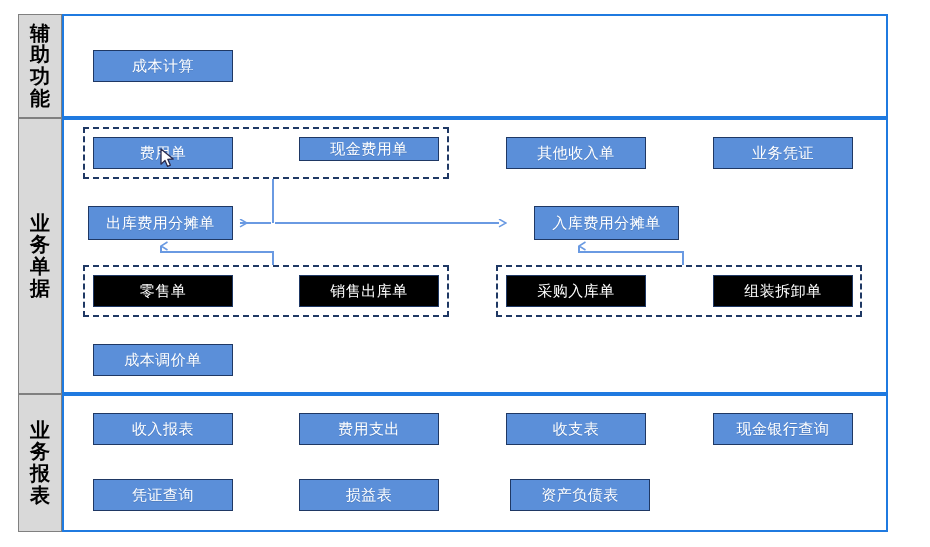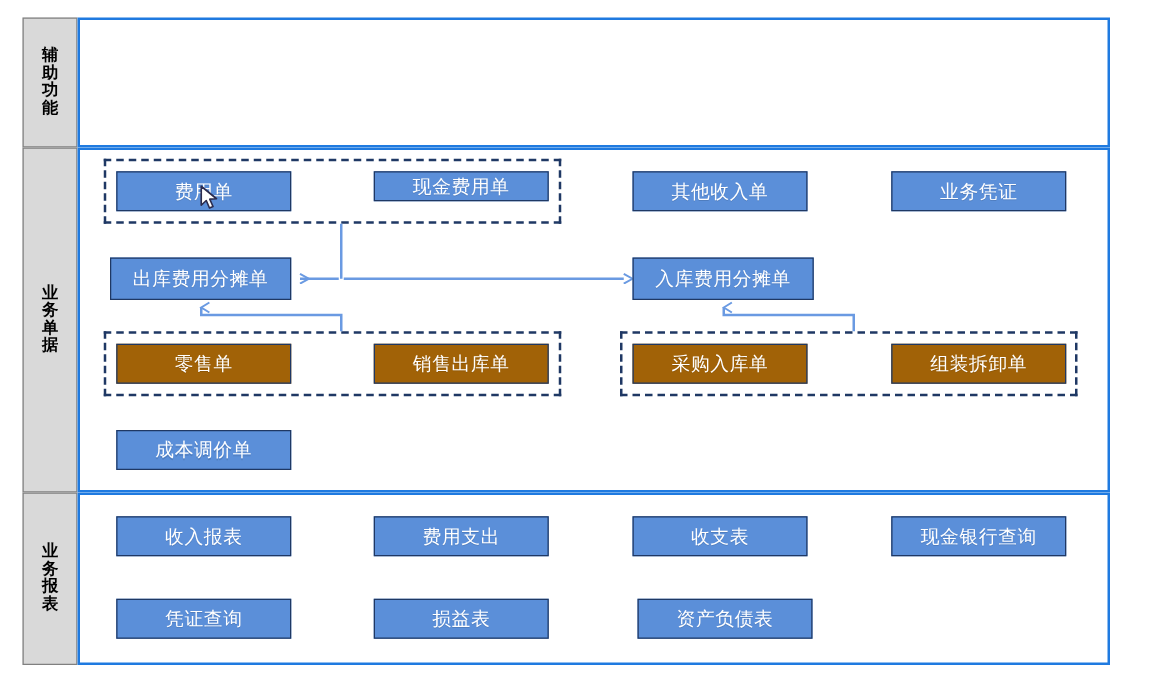--- a/index.html
+++ b/index.html
@@ -38,21 +38,21 @@
     left: 0;
     width: 44px;
     box-sizing: border-box;
     background: #d9d9d9;
     border: 1px solid #808080;
     display: flex;
     align-items: center;
     justify-content: center;
   }
   .rowhead-label {
-    font-size: 13px;
+    font-size: 20px;
     font-weight: bold;
     color: #000000;
     line-height: 1.08;
     width: 20px;
     text-align: center;
     word-break: break-all;
     letter-spacing: 0;
   }
 
   
@@ -76,21 +76,21 @@
     font-size: 15px;
     letter-spacing: 0.5px;
     white-space: nowrap;
     text-shadow: 0 1px 0 rgba(0,0,0,0.12);
   }
   .node.dark {
     background: #5b8fd9;
     border: 1.5px solid #1f3864;
   }
   .node.light {
-    background: #a16207;
+    background: #000000;
     border: 1.5px solid #1f3864;
   }
 
   
   .group {
     position: absolute;
     box-sizing: border-box;
     border: 2.5px dashed #1f3864;
     background: transparent;
   }
@@ -159,38 +159,41 @@
 
     <g>
       <path d="M 273,265 L 273,252 L 161,252 L 161,246" fill="none" stroke="#6a9ae2" stroke-width="2" marker-end="url(#ah-up)"></path>
     </g>
 
     <g>
       <path d="M 683,265 L 683,252 L 579,252 L 579,246" fill="none" stroke="#6a9ae2" stroke-width="2" marker-end="url(#ah-up)"></path>
     </g>
   </svg>
 
+  <div class="node dark" style="left:93px; top:50px; width:140px; height:32px;">
+    <span>成本计算</span>
+  </div>
 
   <div class="node dark" style="left:93px; top:137px; width:140px; height:32px;">
     <span>费用单</span>
   </div>
   <div class="node dark" style="left:299px; top:137px; width:140px; height:24px;">
     <span>现金费用单</span>
   </div>
   <div class="node dark" style="left:506px; top:137px; width:140px; height:32px;">
     <span>其他收入单</span>
   </div>
   <div class="node dark" style="left:713px; top:137px; width:140px; height:32px;">
     <span>业务凭证</span>
   </div>
 
   <div class="node dark" style="left:88px; top:206px; width:145px; height:34px;">
     <span>出库费用分摊单</span>
   </div>
-  <div class="node dark" style="left:506px; top:206px; width:145px; height:34px;">
+  <div class="node dark" style="left:534px; top:206px; width:145px; height:34px;">
     <span>入库费用分摊单</span>
   </div>
 
   <div class="node light" style="left:93px; top:275px; width:140px; height:32px;">
     <span>零售单</span>
   </div>
   <div class="node light" style="left:299px; top:275px; width:140px; height:32px;">
     <span>销售出库单</span>
   </div>
   <div class="node light" style="left:506px; top:275px; width:140px; height:32px;">

